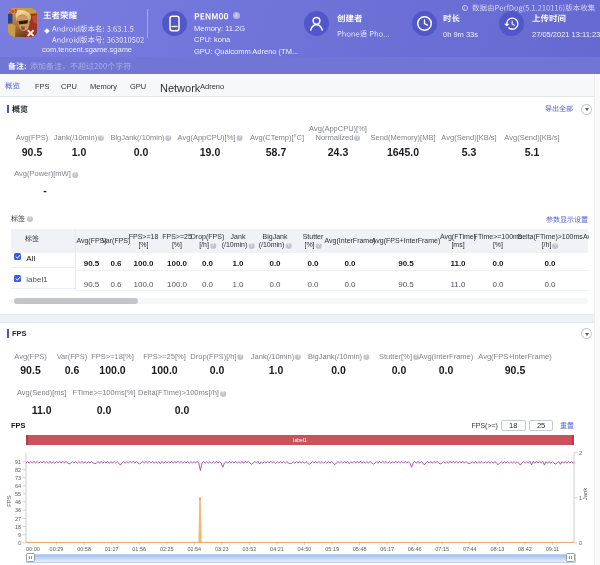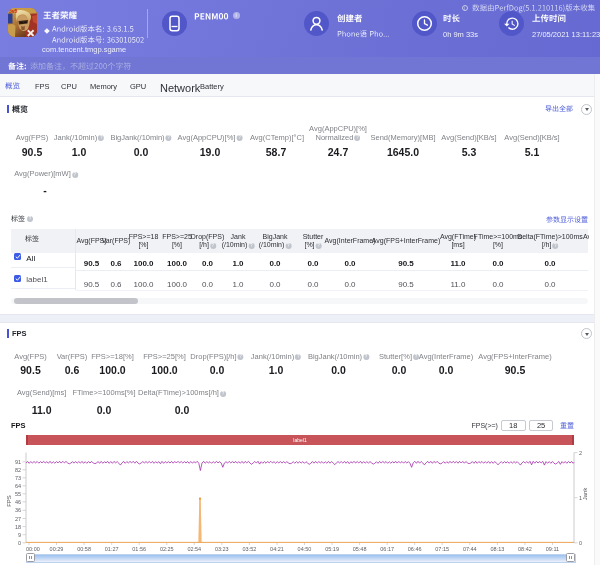--- a/index.html
+++ b/index.html
@@ -105,39 +105,40 @@
           <path transform="translate(8415.0,0) scale(1,-1)" d="M263 -13C394 -13 499 65 499 196C499 297 430 361 344 382V387C422 414 474 474 474 563C474 679 384 746 260 746C176 746 111 709 56 659L105 601C147 643 198 672 257 672C334 672 381 626 381 556C381 477 330 416 178 416V346C348 346 406 288 406 199C406 115 345 63 257 63C174 63 119 103 76 147L29 88C77 35 149 -13 263 -13Z"></path>
           <path transform="translate(8970.0,0) scale(1,-1)" d="M278 -13C417 -13 506 113 506 369C506 623 417 746 278 746C138 746 50 623 50 369C50 113 138 -13 278 -13ZM278 61C195 61 138 154 138 369C138 583 195 674 278 674C361 674 418 583 418 369C418 154 361 61 278 61Z"></path>
           <path transform="translate(9525.0,0) scale(1,-1)" d="M88 0H490V76H343V733H273C233 710 186 693 121 681V623H252V76H88Z"></path>
           <path transform="translate(10080.0,0) scale(1,-1)" d="M278 -13C417 -13 506 113 506 369C506 623 417 746 278 746C138 746 50 623 50 369C50 113 138 -13 278 -13ZM278 61C195 61 138 154 138 369C138 583 195 674 278 674C361 674 418 583 418 369C418 154 361 61 278 61Z"></path>
           <path transform="translate(10635.0,0) scale(1,-1)" d="M262 -13C385 -13 502 78 502 238C502 400 402 472 281 472C237 472 204 461 171 443L190 655H466V733H110L86 391L135 360C177 388 208 403 257 403C349 403 409 341 409 236C409 129 340 63 253 63C168 63 114 102 73 144L27 84C77 35 147 -13 262 -13Z"></path>
           <path transform="translate(11190.0,0) scale(1,-1)" d="M278 -13C417 -13 506 113 506 369C506 623 417 746 278 746C138 746 50 623 50 369C50 113 138 -13 278 -13ZM278 61C195 61 138 154 138 369C138 583 195 674 278 674C361 674 418 583 418 369C418 154 361 61 278 61Z"></path>
           <path transform="translate(11745.0,0) scale(1,-1)" d="M44 0H505V79H302C265 79 220 75 182 72C354 235 470 384 470 531C470 661 387 746 256 746C163 746 99 704 40 639L93 587C134 636 185 672 245 672C336 672 380 611 380 527C380 401 274 255 44 54Z"></path>
         </g>
       </svg>
     </div>
-<div style="position:absolute;left:42px;top:45px;font-size:7.5px;color:#eceefb">com.tencent.tmgp.sgame</div>
+<div style="position:absolute;left:42px;top:45px;font-size:7.5px;color:#eceefb">com.tencent.sgame.sgame</div>
 <div style="position:absolute;left:147px;top:9px;width:1px;height:29px;background:rgba(255,255,255,0.35)"></div>
 <div class="hicon" style="left:162px;top:11px"><svg width="25" height="25" viewBox="0 0 25 25">
         <rect x="8" y="5.2" width="9" height="14.6" rx="2.2" fill="none" stroke="#fff" stroke-width="1.5"></rect>
         <line x1="9.5" y1="15.5" x2="15.5" y2="15.5" stroke="#fff" stroke-width="1.3"></line>
       </svg></div>
 <div style="position:absolute;left:194.0px;top:11.5px">
       <svg width="34.5" height="10.6" viewBox="0 0 34.5 10.6" style="display:block;overflow:visible">
         <g transform="translate(0,7.48) scale(0.00850)" fill="#ffffff">
           <path transform="translate(0.0,0) scale(1,-1)" d="M91 0H239V263H338C497 263 624 339 624 508C624 683 498 741 334 741H91ZM239 380V623H323C425 623 479 594 479 508C479 423 430 380 328 380Z"></path>
           <path transform="translate(667.0,0) scale(1,-1)" d="M91 0H556V124H239V322H498V446H239V617H545V741H91Z"></path>
           <path transform="translate(1282.0,0) scale(1,-1)" d="M91 0H232V297C232 382 219 475 213 555H218L293 396L506 0H657V741H517V445C517 361 529 263 537 186H532L457 346L242 741H91Z"></path>
           <path transform="translate(2031.0,0) scale(1,-1)" d="M91 0H224V309C224 380 212 482 205 552H209L268 378L383 67H468L582 378L642 552H647C639 482 628 380 628 309V0H763V741H599L475 393C460 348 447 299 431 252H426C411 299 397 348 381 393L255 741H91Z"></path>
           <path transform="translate(2884.0,0) scale(1,-1)" d="M295 -14C446 -14 546 118 546 374C546 628 446 754 295 754C144 754 44 629 44 374C44 118 144 -14 295 -14ZM295 101C231 101 183 165 183 374C183 580 231 641 295 641C359 641 406 580 406 374C406 165 359 101 295 101Z"></path>
           <path transform="translate(3474.0,0) scale(1,-1)" d="M295 -14C446 -14 546 118 546 374C546 628 446 754 295 754C144 754 44 629 44 374C44 118 144 -14 295 -14ZM295 101C231 101 183 165 183 374C183 580 231 641 295 641C359 641 406 580 406 374C406 165 359 101 295 101Z"></path>
         </g>
       </svg>
     </div>
 <div style="position:absolute;left:232.5px;top:12px;width:7px;height:7px;border-radius:50%;background:rgba(255,255,255,0.45);color:#fff;font-size:5.5px;line-height:7px;text-align:center">i</div>
+<div style="position:absolute;left:194px;top:23px;font-size:7.5px;color:#eef0fb;line-height:11.4px">Memory: 11.2G<br>CPU: kona<br>GPU: Qualcomm Adreno (TM...</div>
 <div class="hicon" style="left:304px;top:11px"><svg width="25" height="25" viewBox="0 0 25 25">
         <circle cx="12.5" cy="9.8" r="3.4" fill="none" stroke="#fff" stroke-width="1.5"></circle>
         <path d="M6.8 19 Q8.2 13.8 12.5 13.8 Q16.8 13.8 18.2 19" fill="none" stroke="#fff" stroke-width="1.5" stroke-linecap="round"></path>
       </svg></div>
 <div style="position:absolute;left:337.0px;top:14.0px">
       <svg width="25.5" height="10.6" viewBox="0 0 25.5 10.6" style="display:block;overflow:visible">
         <g transform="translate(0,7.48) scale(0.00850)" fill="#ffffff">
           <path transform="translate(0.0,0) scale(1,-1)" d="M809 830V51C809 32 801 26 781 25C761 25 694 25 630 28C647 -4 665 -55 671 -88C765 -88 830 -85 872 -66C913 -48 928 -17 928 51V830ZM617 735V167H732V735ZM186 486H182C239 541 290 605 333 675C387 613 444 544 484 486ZM297 852C244 724 139 589 17 507C43 487 84 444 103 418L134 443V76C134 -41 170 -73 288 -73C313 -73 422 -73 449 -73C552 -73 583 -31 596 111C565 118 518 136 493 155C487 49 480 29 439 29C413 29 324 29 303 29C257 29 250 35 250 76V383H409C403 297 396 260 387 248C379 240 371 238 358 238C343 238 314 238 281 242C297 214 308 172 310 141C353 140 394 141 418 144C445 148 466 156 485 178C508 206 519 279 526 445V449L603 521C558 589 464 693 388 774L407 817Z"></path>
           <path transform="translate(1000.0,0) scale(1,-1)" d="M388 775V685H557V637H334V548H557V498H383V407H557V359H377V275H557V225H338V134H557V66H671V134H936V225H671V275H904V359H671V407H893V548H948V637H893V775H671V849H557V775ZM671 548H787V498H671ZM671 637V685H787V637ZM91 360C91 373 123 393 146 405H231C222 340 209 281 192 230C174 263 157 302 144 348L56 318C80 238 110 173 145 122C113 66 73 22 25 -11C50 -26 94 -67 111 -90C154 -58 191 -16 223 36C327 -49 463 -70 632 -70H927C934 -38 953 15 970 39C901 37 693 37 636 37C488 38 363 55 271 133C310 229 336 350 349 496L282 512L261 509H227C271 584 316 672 354 762L282 810L245 795H56V690H202C168 610 130 542 114 519C93 485 65 458 44 452C59 429 83 383 91 360Z"></path>
           <path transform="translate(2000.0,0) scale(1,-1)" d="M812 821C781 776 746 733 708 693V742H491V850H372V742H136V638H372V546H50V441H391C276 372 149 316 18 274C41 250 76 201 91 175C143 194 194 215 245 239V-90H365V-61H710V-86H835V361H471C512 386 551 413 589 441H950V546H716C790 613 857 687 915 767ZM491 546V638H654C620 606 584 575 546 546ZM365 107H710V40H365ZM365 198V262H710V198Z"></path>
@@ -260,21 +261,21 @@
           <path transform="translate(0.0,0) scale(1,-1)" d="M623 360C632 367 661 372 696 372H743C710 230 645 82 520 -46C538 -54 563 -71 576 -83C667 13 727 121 766 230V18C766 -26 770 -41 783 -53C796 -65 816 -69 834 -69C844 -69 866 -69 877 -69C894 -69 912 -65 922 -58C935 -49 943 -36 947 -17C952 2 955 59 956 108C941 113 922 123 911 133C911 83 910 40 908 22C906 10 902 2 898 -2C893 -6 884 -7 875 -7C867 -7 855 -7 849 -7C841 -7 834 -5 831 -2C826 1 825 8 825 14V320H794L806 372H951V436H818C835 540 839 638 839 719H936V785H623V719H778C778 639 775 540 756 436H683C695 503 713 610 721 658H660C654 611 632 467 623 444C618 427 611 422 598 418C606 405 619 375 623 360ZM522 547V424H400V547ZM522 603H400V719H522ZM337 7C350 24 374 42 537 143C546 120 553 99 558 81L613 107C597 159 560 244 525 308L474 286C488 258 503 226 516 195L400 129V362H580V782H339V150C339 104 314 72 298 59C311 47 330 22 337 7ZM158 840V628H53V558H156C132 421 83 260 30 172C42 156 60 128 69 108C102 164 133 248 158 338V-79H226V415C248 371 271 321 282 292L325 353C311 379 248 487 226 520V558H312V628H226V840Z"></path>
           <path transform="translate(1000.0,0) scale(1,-1)" d="M644 626C695 578 752 510 777 464L844 496C818 541 762 606 708 653ZM115 784V502H188V784ZM324 830V469H397V830ZM528 183V26C528 -47 553 -66 651 -66C672 -66 806 -66 827 -66C907 -66 928 -38 937 76C917 80 887 90 871 102C867 11 860 -2 820 -2C791 -2 680 -2 658 -2C611 -2 603 2 603 27V183ZM457 326V248C457 168 431 55 66 -22C83 -37 104 -65 114 -82C491 7 535 142 535 246V326ZM196 439V121H270V372H741V127H819V439ZM586 841C559 729 512 615 451 541C470 533 501 514 515 503C549 548 580 606 606 671H935V738H632C641 767 650 796 658 826Z"></path>
         </g>
       </svg>
     </div>
 <div style="position:absolute;left:35px;top:82px;font-size:7.5px;color:#2f3137">FPS</div>
 <div style="position:absolute;left:61px;top:82px;font-size:7.5px;color:#2f3137">CPU</div>
 <div style="position:absolute;left:90px;top:82px;font-size:7.5px;color:#2f3137">Memory</div>
 <div style="position:absolute;left:130px;top:82px;font-size:7.5px;color:#2f3137">GPU</div>
 <div style="position:absolute;left:160px;top:82px;font-size:11px;color:#2f3137">Network</div>
-<div style="position:absolute;left:200px;top:82px;font-size:7.5px;color:#2f3137">Battery</div>
+<div style="position:absolute;left:200px;top:82px;font-size:7.5px;color:#2f3137">Adreno</div>
 <div style="position:absolute;left:7px;top:104.5px;width:2px;height:8.5px;background:#4653d2"></div>
 <div style="position:absolute;left:12.0px;top:104.5px">
       <svg width="16.0" height="10.0" viewBox="0 0 16.0 10.0" style="display:block;overflow:visible">
         <g transform="translate(0,7.04) scale(0.00800)" fill="#1f2329">
           <path transform="translate(0.0,0) scale(1,-1)" d="M134 850V648H41V539H134V536C112 416 67 273 17 188C34 160 60 116 71 84C94 122 115 172 134 228V-89H239V351C255 311 270 270 279 241L337 335V176C337 128 309 90 290 74C307 57 336 17 345 -4C361 15 387 37 534 126L547 83L630 124C616 176 578 261 545 325L468 291C480 265 493 237 504 208L428 167V352H588V431C597 411 616 371 622 350C631 358 666 364 698 364H729C694 226 629 84 510 -35C537 -48 576 -76 595 -93C664 -20 716 61 754 145V31C754 -24 758 -40 774 -56C788 -71 810 -77 833 -77C845 -77 865 -77 878 -77C896 -77 914 -71 927 -62C941 -52 949 -37 955 -16C960 6 964 63 965 113C945 120 919 134 904 146C905 100 904 61 902 44C900 34 897 26 893 22C890 18 884 17 878 17C872 17 865 17 860 17C854 17 849 19 846 22C843 25 843 32 843 37V316H815L827 364H959L960 461H845C858 548 862 631 863 701H947V803H619V701H771C770 631 765 548 750 461H702L735 654H645C639 608 620 483 612 462C605 445 599 438 588 434V799H337V346C320 379 258 493 239 524V539H316V648H239V850ZM503 535V448H428V535ZM503 620H428V704H503Z"></path>
           <path transform="translate(1000.0,0) scale(1,-1)" d="M661 609C696 564 736 501 751 459L861 504C842 544 803 604 765 647ZM100 792V500H215V792ZM312 837V468H428V837ZM172 445V122H292V339H715V135H841V445ZM568 852C544 738 499 621 441 549C469 535 520 506 543 489C575 533 604 592 630 657H945V762H665L683 829ZM431 304V225C431 160 402 68 55 6C84 -19 119 -63 134 -89C360 -39 468 29 518 97V52C518 -46 547 -76 669 -76C694 -76 791 -76 816 -76C908 -76 940 -45 952 71C921 78 873 95 849 112C845 35 838 22 805 22C781 22 704 22 686 22C645 22 638 26 638 52V182H554C556 196 557 209 557 222V304Z"></path>
         </g>
       </svg>
     </div>
 <div style="position:absolute;left:545.0px;top:105.0px">
@@ -292,21 +293,21 @@
 <div class="val" style="left:32px;top:145.5px">90.5</div>
 <div class="lab" style="left:79px;top:133.8px">Jank(/10min)<span class="qi">?</span></div>
 <div class="val" style="left:79px;top:145.5px">1.0</div>
 <div class="lab" style="left:141px;top:133.8px">BigJank(/10min)<span class="qi">?</span></div>
 <div class="val" style="left:141px;top:145.5px">0.0</div>
 <div class="lab" style="left:210px;top:133.8px">Avg(AppCPU)[%]<span class="qi">?</span></div>
 <div class="val" style="left:210px;top:145.5px">19.0</div>
 <div class="lab" style="left:277px;top:133.8px">Avg(CTemp)[°C]</div>
 <div class="val" style="left:276px;top:145.5px">58.7</div>
 <div class="lab" style="left:338px;top:125px">Avg(AppCPU)[%]<br>Normalized<span class="qi">?</span></div>
-<div class="val" style="left:338px;top:145.5px">24.7</div>
+<div class="val" style="left:338px;top:145.5px">24.3</div>
 <div class="lab" style="left:403px;top:133.8px">Send(Memory)[MB]</div>
 <div class="val" style="left:403px;top:145.5px">1645.0</div>
 <div class="lab" style="left:469px;top:133.8px">Avg(Send)[KB/s]</div>
 <div class="val" style="left:469px;top:145.5px">5.3</div>
 <div class="lab" style="left:532px;top:133.8px">Avg(Send)[KB/s]</div>
 <div class="val" style="left:532px;top:145.5px">5.1</div>
 <div class="lab" style="left:46px;top:170.3px">Avg(Power)[mW]<span class="qi">?</span></div>
 <div class="val" style="left:45px;top:184px">-</div>
 <div style="position:absolute;left:11.0px;top:215.0px">
       <svg width="14.0" height="8.8" viewBox="0 0 14.0 8.8" style="display:block;overflow:visible">

